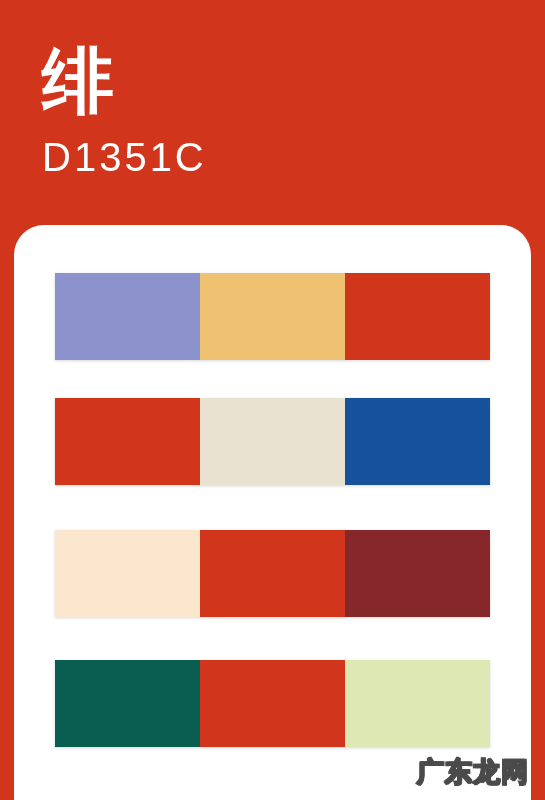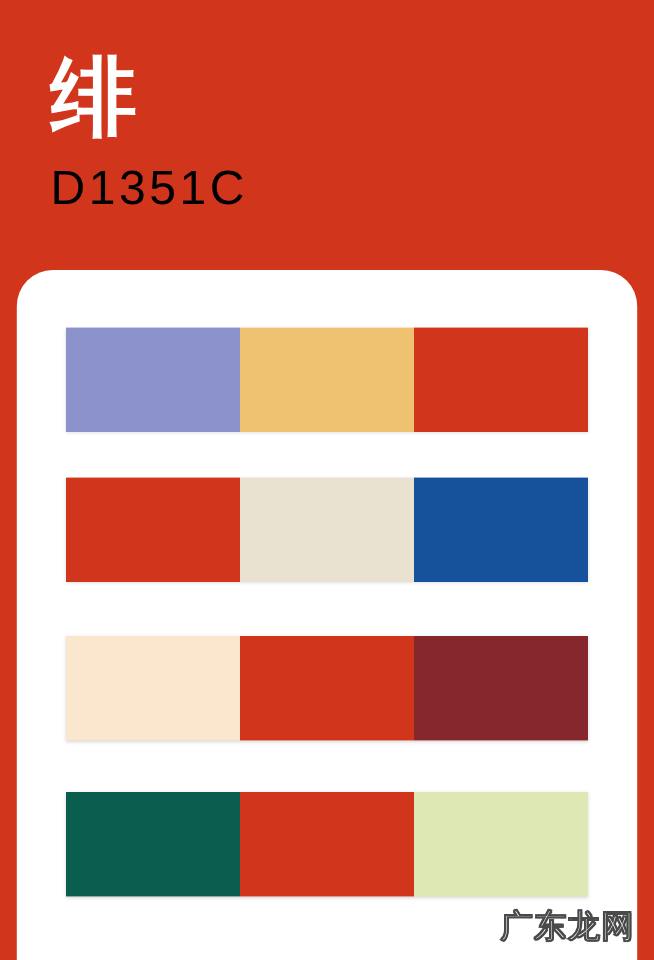--- a/index.html
+++ b/index.html
@@ -34,21 +34,21 @@
   }
   .header-char {
     color: #ffffff;
     font-size: 72px;
     line-height: 78px;
     font-weight: bold;
     letter-spacing: 2px;
     font-family: "DejaVu Sans", "Liberation Sans", sans-serif;
   }
   .header-hex {
-    color: #000000;
+    color: #ffffff;
     font-size: 40px;
     line-height: 46px;
     letter-spacing: 3px;
     margin-top: 14px;
     font-family: "Liberation Sans", sans-serif;
   }
 
   
   .card {
     position: absolute;
@@ -86,21 +86,21 @@
     height: 100%;
     flex: 1 1 0;
   }
 
   
   .watermark {
     position: absolute;
     right: 16px;
     bottom: 10px;
     font-size: 27px;
-    font-weight: normal;
+    font-weight: bold;
     letter-spacing: 1px;
     color: #ffffff;
     font-family: "DejaVu Sans", "Liberation Sans", sans-serif;
     -webkit-text-stroke: 1.5px #4a4a4a;
     text-shadow:
       -1px -1px 0 #4a4a4a,
        1px -1px 0 #4a4a4a,
       -1px  1px 0 #4a4a4a,
        1px  1px 0 #4a4a4a;
     white-space: nowrap;

